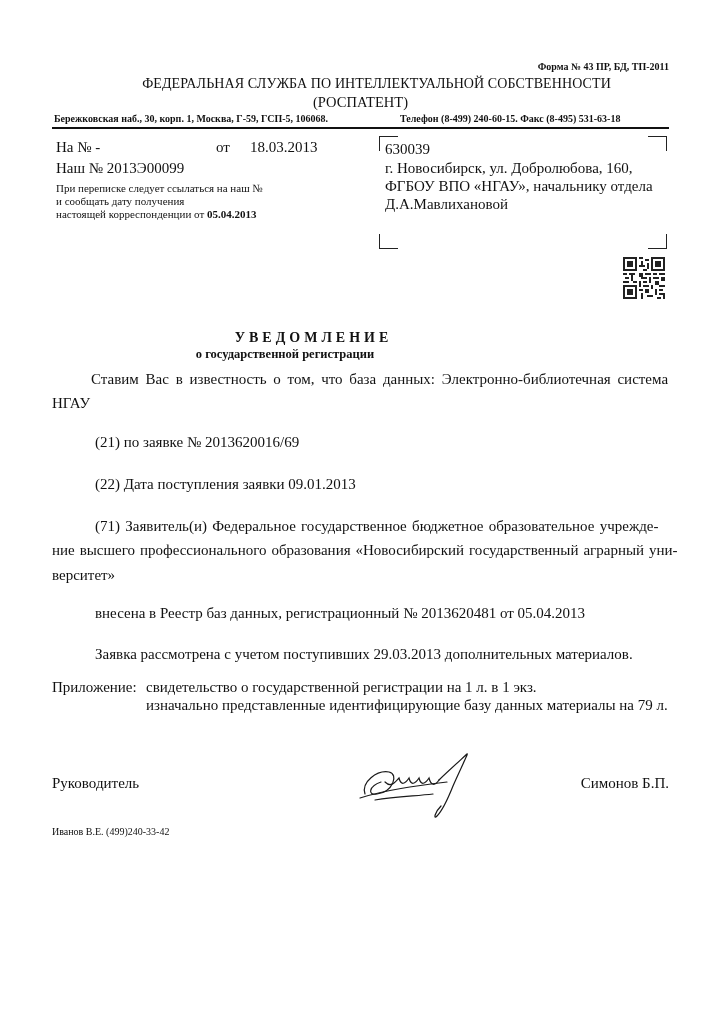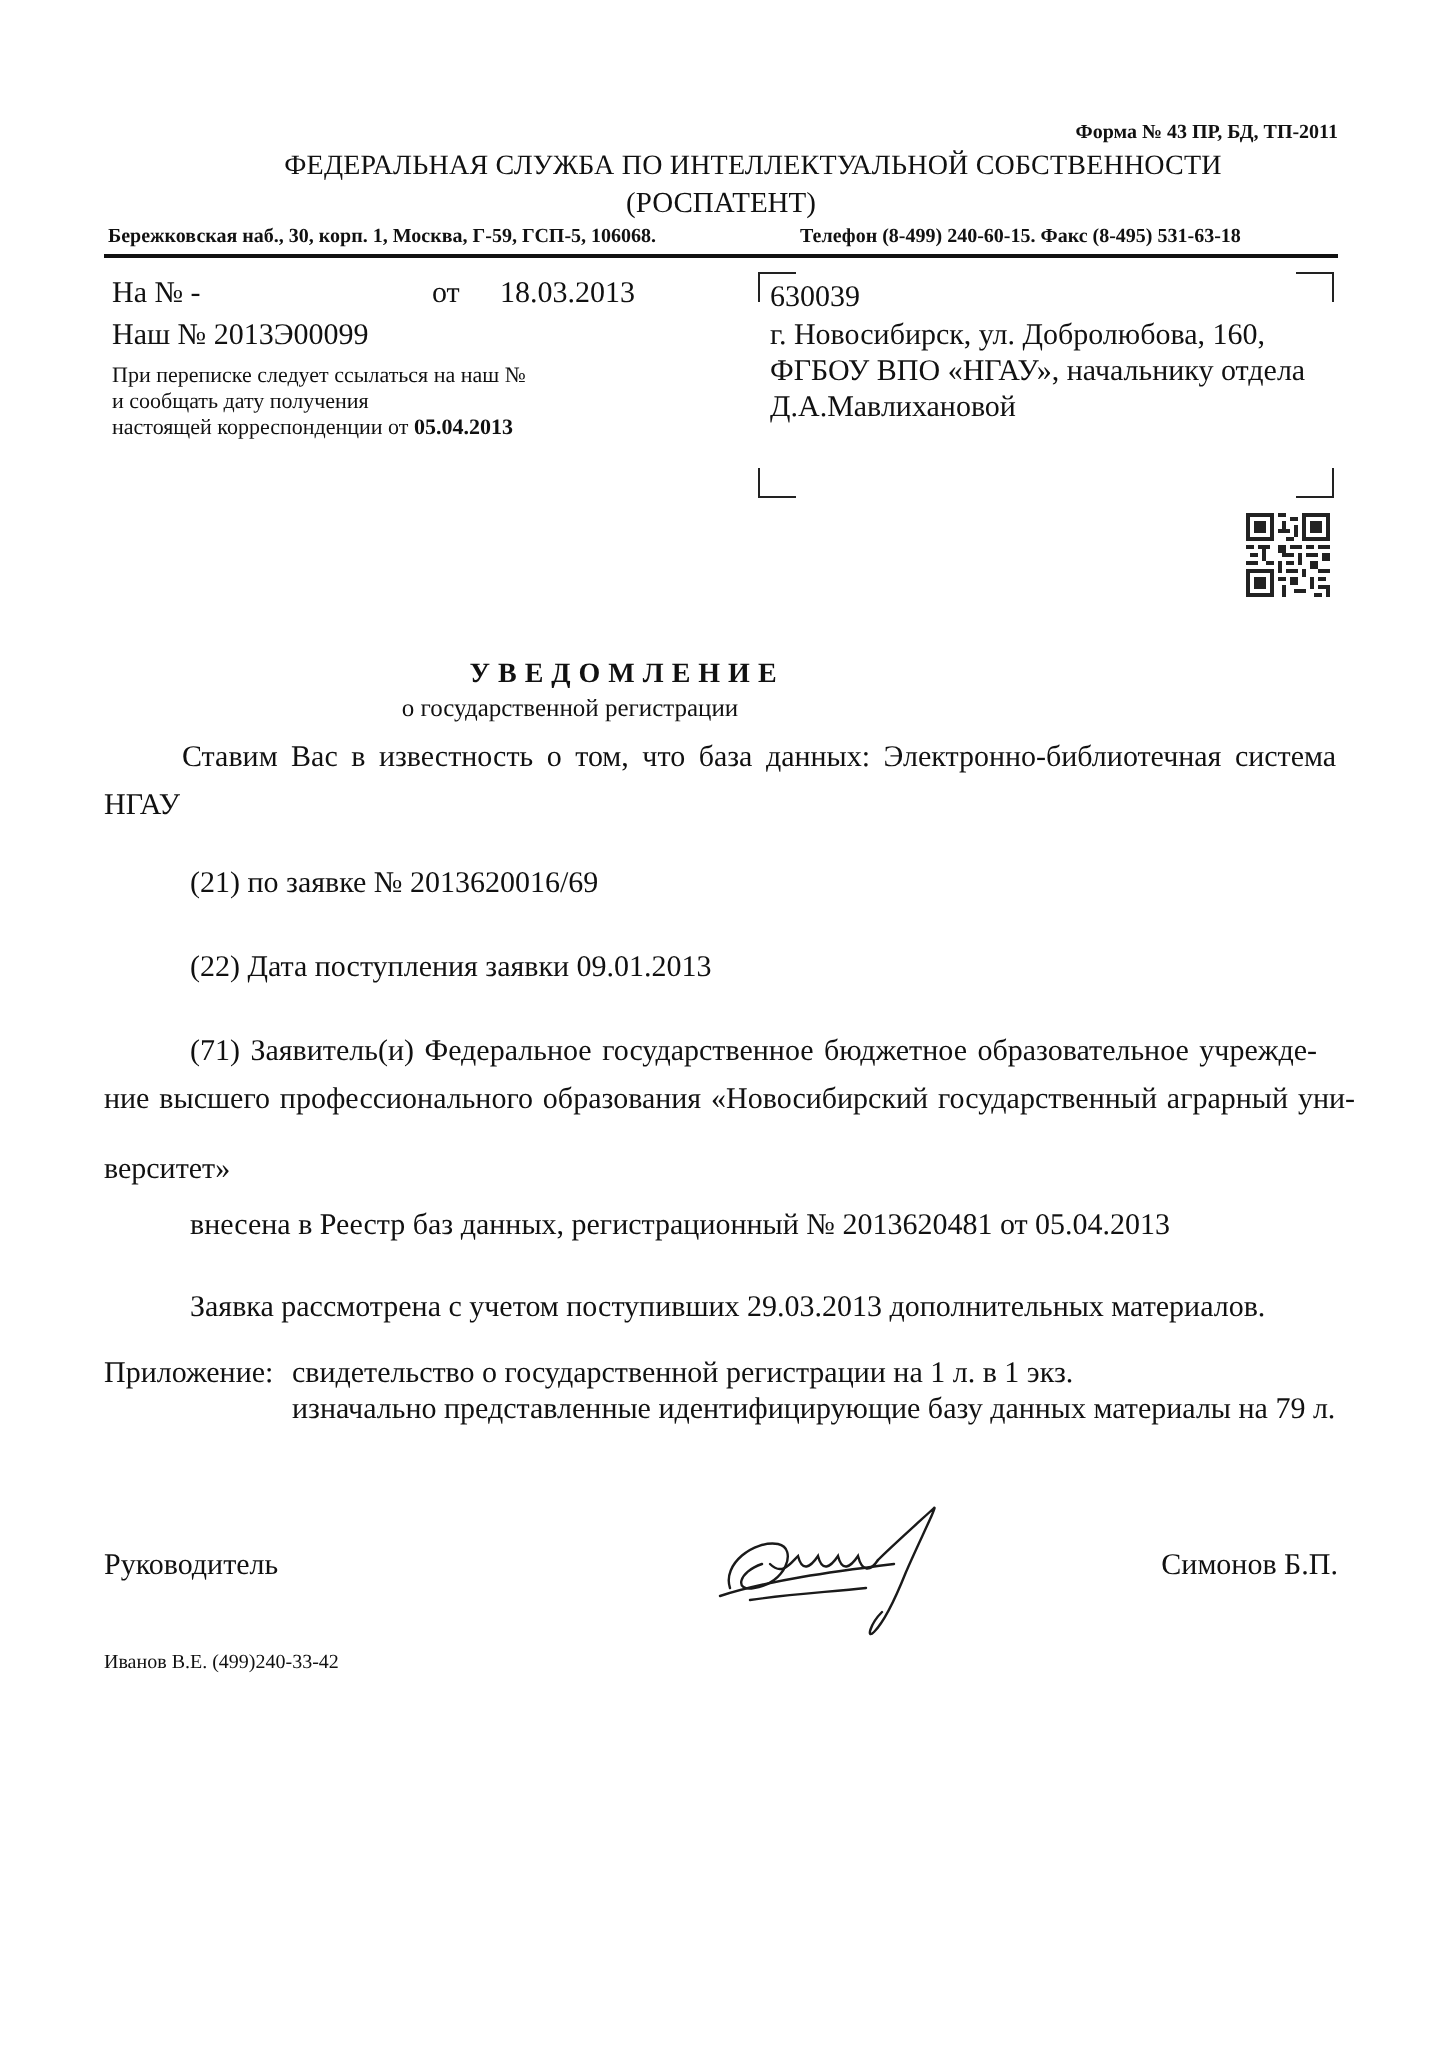--- a/index.html
+++ b/index.html
@@ -22,29 +22,29 @@
   .note b { font-weight: bold; }
   .corner { position: absolute; width: 18px; height: 14px; border-color: #222; border-style: solid; border-width: 0; }
   .c-tl { top: 136px; left: 379px; border-top-width: 1.5px; border-left-width: 1.5px; }
   .c-tr { top: 136px; left: 648px; border-top-width: 1.5px; border-right-width: 1.5px; }
   .c-bl { top: 234px; left: 379px; border-bottom-width: 1.5px; border-left-width: 1.5px; }
   .c-br { top: 234px; left: 648px; border-bottom-width: 1.5px; border-right-width: 1.5px; }
   .recip { left: 385px; font-size: 15px; }
   .r1 { top: 141px; } .r2 { top: 160px; } .r3 { top: 178px; } .r4 { top: 196px; }
   .qr { position: absolute; top: 256px; left: 623px; width: 42px; height: 43px; }
   .title { top: 330px; left: 0; width: 627px; text-align: center; font-size: 14px; font-weight: bold; letter-spacing: 4px; }
-  .subtitle { top: 347px; left: 0; width: 570px; text-align: center; font-size: 12.5px; font-weight: normal; }
+  .subtitle { top: 347px; left: 0; width: 570px; text-align: center; font-size: 12.5px; font-weight: bold; }
   .body { font-size: 15px; }
   .p1 { top: 371px; left: 91px; word-spacing: 3px; }
   .p1b { top: 395px; left: 52px; }
   .p21 { top: 434px; left: 95px; }
   .p22 { top: 476px; left: 95px; }
   .p71a { top: 518px; left: 95px; word-spacing: 1.5px; }
   .p71b { top: 542px; left: 52px; word-spacing: 1.2px; }
-  .p71c { top: 567px; left: 52px; margin-top: 10px; }
+  .p71c { top: 567px; left: 52px; }
   .preg { top: 605px; left: 95px; }
   .prev { top: 646px; left: 95px; text-align: center; }
   .app-label { top: 679px; left: 52px; }
   .app1 { top: 679px; left: 146px; }
   .app2 { top: 697px; left: 146px; }
   .head-label { top: 775px; left: 52px; }
   .head-name { top: 775px; right: 52px; margin-left: 12px; }
   .signature { position: absolute; top: 752px; left: 355px; width: 130px; height: 70px; }
   .executor { top: 826px; left: 52px; font-size: 10px; }
 </style>

